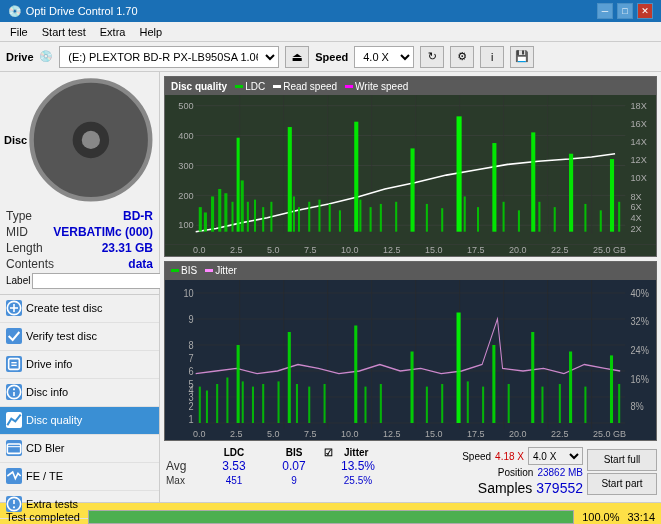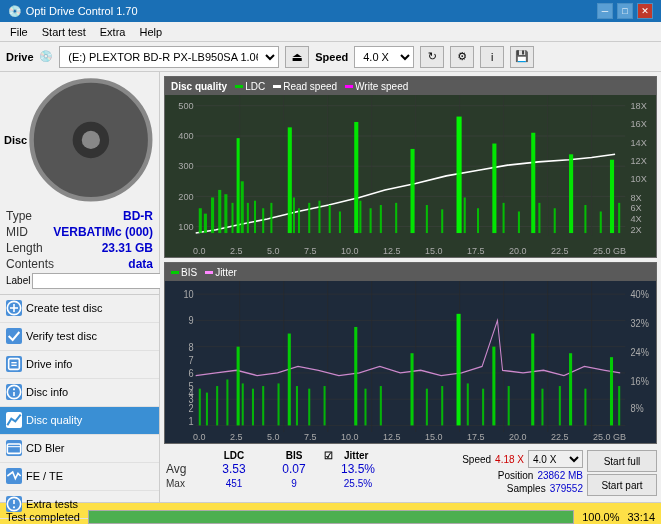--- a/index.html
+++ b/index.html
@@ -470,21 +470,21 @@
           <span>Speed</span>
           <span style="color:#cc0000; font-weight:normal;">4.18 X</span>
           <select style="height:18px; font-size:10px; border:1px solid #aaa; width:55px;">
             <option>4.0 X</option>
           </select>
         </div>
         <div style="display:flex; align-items:center; gap:4px; font-size:10px;">
           <span>Position</span>
           <span style="color:#0000cc;">23862 MB</span>
         </div>
-        <div style="display:flex; align-items:center; gap:4px; font-size:10px;">
+        <div style="display:flex; align-items:center; gap:4px; font-size:14px;">
           <span>Samples</span>
           <span style="color:#0000cc;">379552</span>
         </div>
       </div>
 
       <div style="display:flex; flex-direction:column; gap:2px; justify-content:center;">
         <button class="start-btn">Start full</button>
         <button class="start-btn">Start part</button>
       </div>
     </div>

